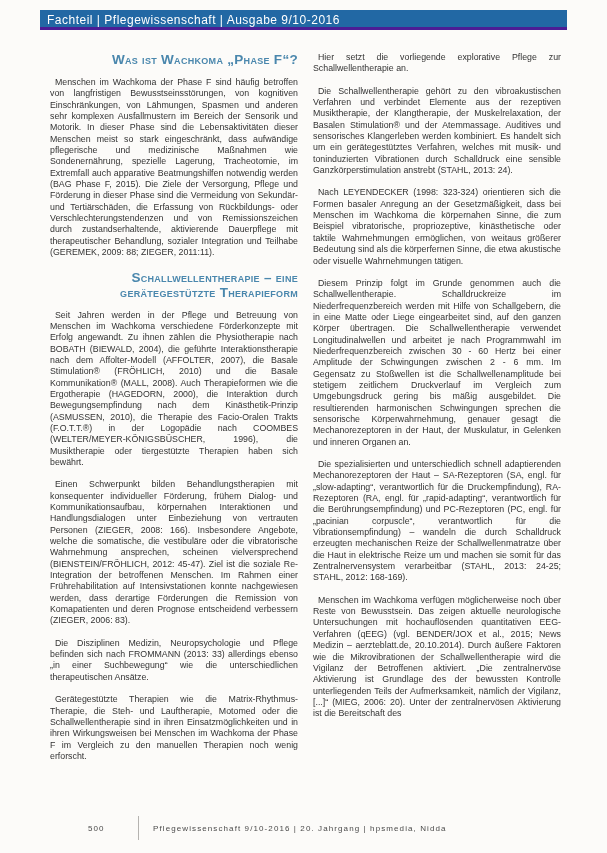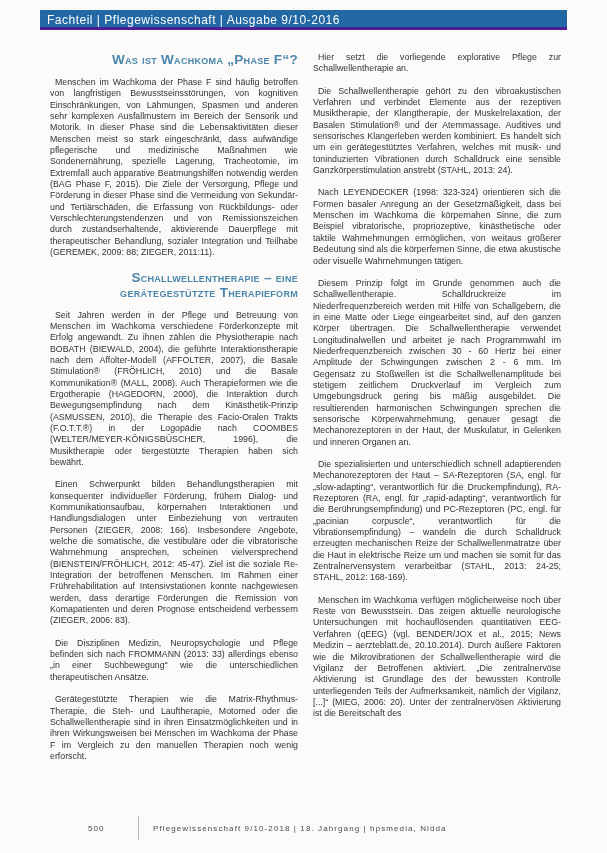--- a/index.html
+++ b/index.html
@@ -66,16 +66,16 @@
       <p>Diesem Prinzip folgt im Grunde genommen auch die Schallwellentherapie. Schalldruckreize im Niederfrequenzbereich werden mit Hilfe von Schallgebern, die in eine Matte oder Liege eingearbeitet sind, auf den ganzen Körper übertragen. Die Schallwellentherapie verwendet Longitudinalwellen und arbeitet je nach Programmwahl im Niederfrequenzbereich zwischen 30 - 60 Hertz bei einer Amplitude der Schwingungen zwischen 2 - 6 mm. Im Gegensatz zu Stoßwellen ist die Schallwellenamplitude bei stetigem zeitlichem Druckverlauf im Vergleich zum Umgebungsdruck gering bis mäßig ausgebildet. Die resultierenden harmonischen Schwingungen sprechen die sensorische Körperwahrnehmung, genauer gesagt die Mechanorezeptoren in der Haut, der Muskulatur, in Gelenken und inneren Organen an.</p>
       <p>Die spezialisierten und unterschiedlich schnell adaptierenden Mechanorezeptoren der Haut – SA-Rezeptoren (SA, engl. für „slow-adapting“, verantwortlich für die Druckempfindung), RA-Rezeptoren (RA, engl. für „rapid-adapting“, verantwortlich für die Berührungsempfindung) und PC-Rezeptoren (PC, engl. für „pacinian corpuscle“, verantwortlich für die Vibrationsempfindung) – wandeln die durch Schalldruck erzeugten mechanischen Reize der Schallwellenmatratze über die Haut in elektrische Reize um und machen sie somit für das Zentralnervensystem verarbeitbar (STAHL, 2013: 24-25; STAHL, 2012: 168-169).</p>
       <p>Menschen im Wachkoma verfügen möglicherweise noch über Reste von Bewusstsein. Das zeigen aktuelle neurologische Untersuchungen mit hochauflösenden quantitativen EEG-Verfahren (qEEG) (vgl. BENDER/JOX et al., 2015; News Medizin – aerzteblatt.de, 20.10.2014). Durch äußere Faktoren wie die Mikrovibrationen der Schallwellentherapie wird die Vigilanz der Betroffenen aktiviert. „Die zentralnervöse Aktivierung ist Grundlage des der bewussten Kontrolle unterliegenden Teils der Aufmerksamkeit, nämlich der Vigilanz, [...]“ (MIEG, 2006: 20). Unter der zentralnervösen Aktivierung ist die Bereitschaft des</p>
     </div>
 
   </div>
 
   <div class="footer">
     <span class="page-number">500</span>
     <span class="sep"></span>
-    <span>Pflegewissenschaft 9/10-2018 | 18. Jahrgang | hpsmedia, Nidda</span>
+    <span>Pflegewissenschaft 9/10-2016 | 20. Jahrgang | hpsmedia, Nidda</span>
   </div>
 
 </div>
 
 </body></html>

